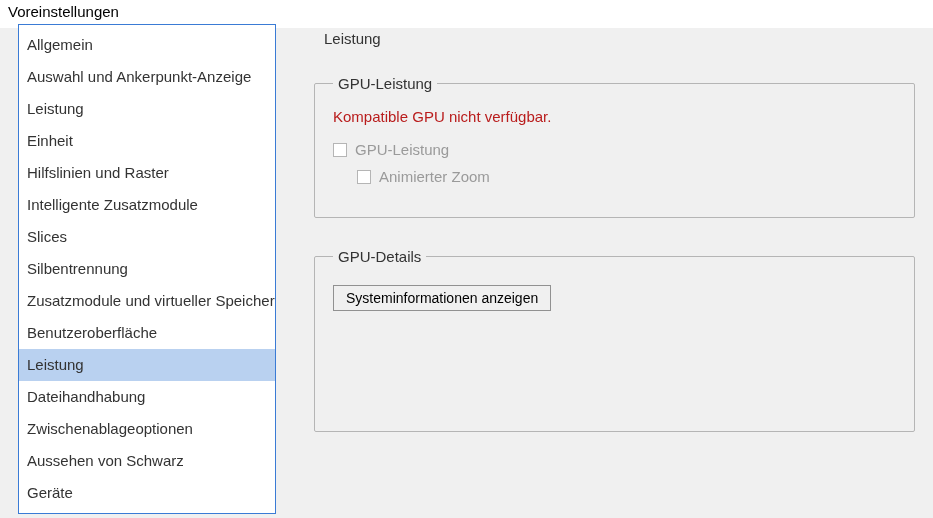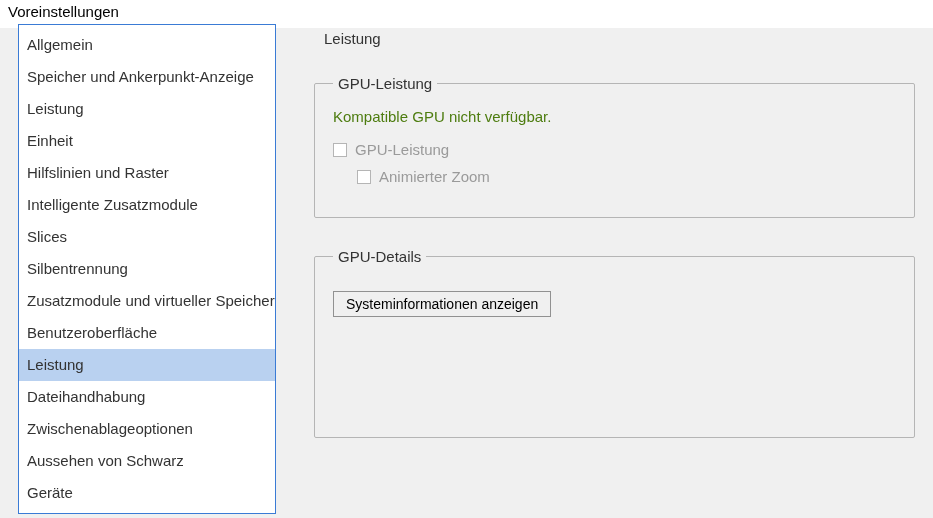--- a/index.html
+++ b/index.html
@@ -62,21 +62,21 @@
       position: relative;
     }
     legend {
       font-size: 15px;
       color: #333;
       padding: 0 5px;
       background: #f0f0f0;
     }
     .status-text {
       font-size: 15px;
-      color: #4d7c0f;
+      color: #b91c1c;
       margin-bottom: 16px;
     }
     .checkbox-row {
       display: flex;
       align-items: center;
       gap: 8px;
       margin-bottom: 10px;
       color: #9a9a9a;
       font-size: 15px;
     }
@@ -93,21 +93,21 @@
     .gpu-details {
       padding-bottom: 120px;
     }
     .btn {
       font-family: inherit;
       font-size: 14px;
       padding: 4px 12px;
       background: #f0f0f0;
       border: 1px solid #919191;
       cursor: pointer;
-      margin-top: 10px;
+      margin-top: 4px;
     }
     html, body {
       background: #f0f0f0;
     }
     .title-bar {
       background: #ffffff;
     }
     .top-white {
       background: #ffffff;
       height: 24px;
@@ -117,21 +117,21 @@
 </head>
 <body>
 
 <div class="top-white">
   <div class="title-bar">Voreinstellungen</div>
 </div>
 
 <div class="content">
   <div class="sidebar" id="sidebar">
       <div class="sidebar-item">Allgemein</div>
-      <div class="sidebar-item">Speicher und Ankerpunkt-Anzeige</div>
+      <div class="sidebar-item">Auswahl und Ankerpunkt-Anzeige</div>
       <div class="sidebar-item">Leistung</div>
       <div class="sidebar-item">Einheit</div>
       <div class="sidebar-item">Hilfslinien und Raster</div>
       <div class="sidebar-item">Intelligente Zusatzmodule</div>
       <div class="sidebar-item">Slices</div>
       <div class="sidebar-item">Silbentrennung</div>
       <div class="sidebar-item">Zusatzmodule und virtueller Speicher</div>
       <div class="sidebar-item">Benutzeroberfläche</div>
       <div class="sidebar-item selected">Leistung</div>
       <div class="sidebar-item">Dateihandhabung</div>

